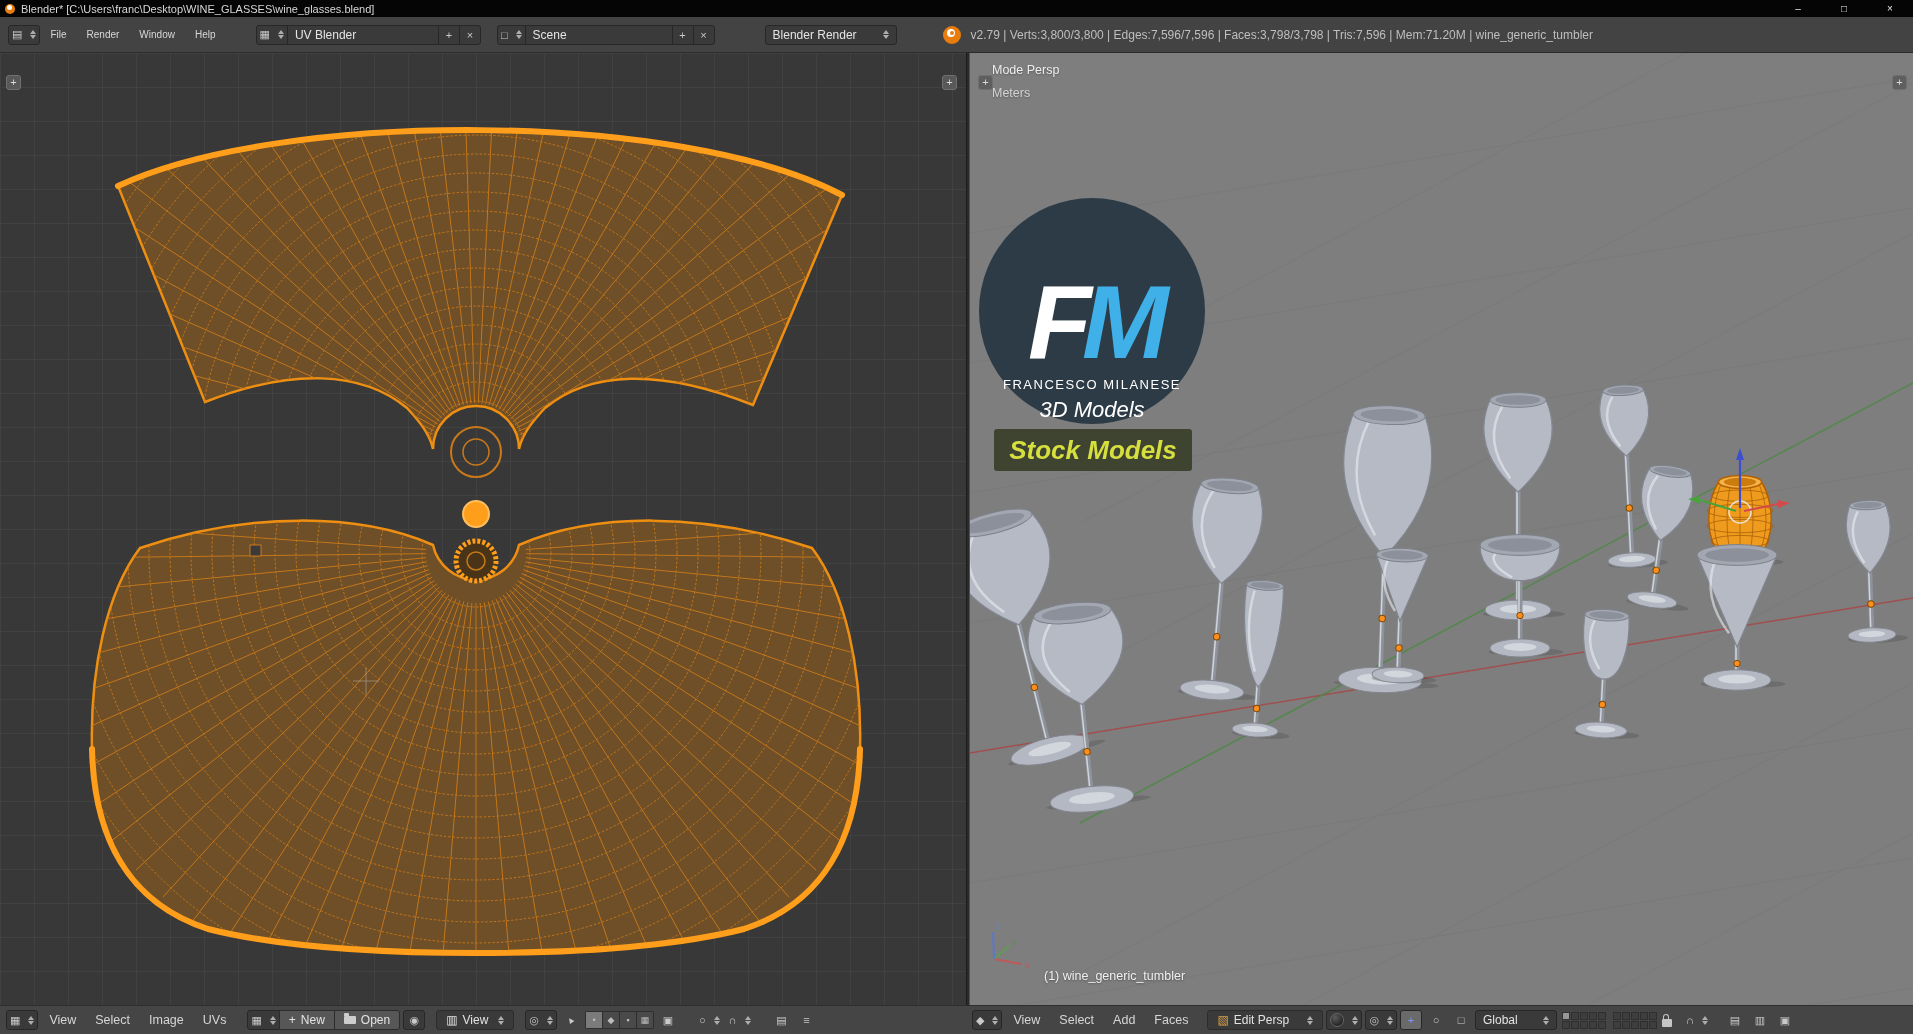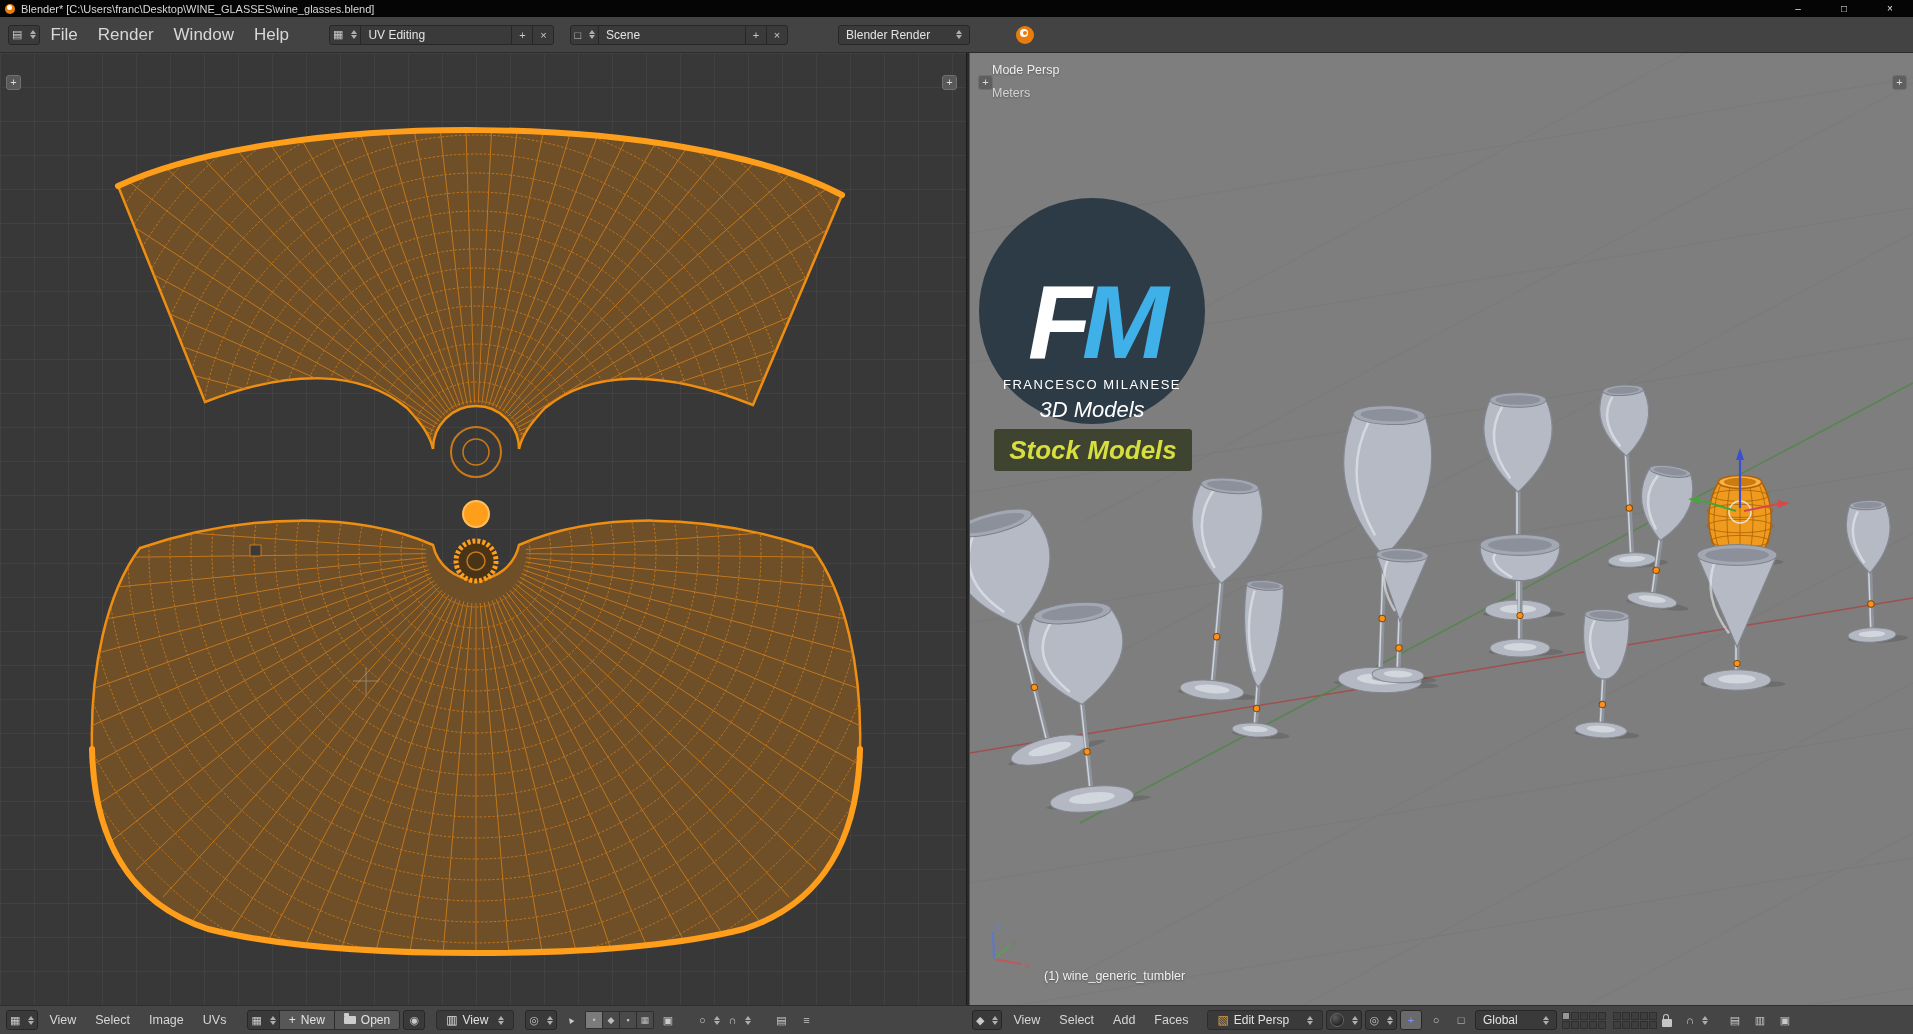--- a/index.html
+++ b/index.html
@@ -9,21 +9,21 @@
   
   .titlebar{position:absolute;left:0;top:0;width:100%;height:17px;background:#050505;display:flex;align-items:center;color:#d8d8d8;font-size:11px;z-index:5}
   .blogo-sm{width:10px;height:10px;border-radius:50%;background:#e87d0d;margin:0 6px 0 5px;position:relative;flex:0 0 auto}
   .blogo-sm::after{content:'';position:absolute;left:2px;top:1px;width:5px;height:5px;background:#fff;border-radius:50%}
   .title-text{white-space:nowrap}
   .winbtns{margin-left:auto;display:flex;height:100%}
   .winbtn{width:46px;display:flex;align-items:center;justify-content:center;font-size:10px;color:#e6e6e6;cursor:default}
 
   
   .infobar{position:absolute;left:0;top:17px;width:100%;height:36px;background:#434343;border-bottom:1px solid #2b2b2b;display:flex;align-items:center;padding:0 8px;box-sizing:border-box;z-index:4}
-  .menu{padding:0 10px;font-size:17px;color:#d8d8d8;line-height:34px}
+  .menu{padding:0 10px;font-size:10px;color:#d8d8d8;line-height:34px}
   .grp{display:inline-flex;align-items:center}
   .grp>*{margin-left:-1px}
   .grp>*:first-child{margin-left:0;border-radius:3px 0 0 3px}
   .grp>*:last-child{border-radius:0 3px 3px 0}
   .grp>*:not(:first-child):not(:last-child){border-radius:0}
   .fld{display:inline-flex;align-items:center;background:#3a3a3a;border:1px solid #272727;border-radius:3px;height:20px;padding:0 7px;color:#e4e4e4;font-size:12px;box-sizing:border-box}
   .sq{width:22px;height:20px;display:inline-flex;align-items:center;justify-content:center;background:#3a3a3a;border:1px solid #272727;color:#c9c9c9;font-size:11px;box-sizing:border-box;border-radius:3px}
   .ud{display:inline-flex;flex-direction:column;gap:1px;margin-left:5px}
   .ud i{width:0;height:0;border-left:3px solid transparent;border-right:3px solid transparent;display:block}
   .ud .u{border-bottom:4px solid #aeaeae}
@@ -99,21 +99,21 @@
 
     <span class="grp ml30">
       <span class="ibtn dark">
           <span>▦</span>
           <span class="ud">
             <i class="u"></i>
             <i class="d"></i>
           </span>
         </span>
       <span class="fld" style="width:152px">
-          <span>UV Editing</span>
+          <span>UV Blender</span>
         </span>
       <span class="sq">+</span>
       <span class="sq">×</span>
     </span>
 
     <span class="grp ml16">
       <span class="ibtn dark">
           <span>□</span>
           <span class="ud">
             <i class="u"></i>
@@ -129,20 +129,21 @@
 
     <span class="fld ml50" style="width:132px">
       <span>Blender Render</span>
       <span class="ud" style="margin-left:auto">
           <i class="u"></i>
           <i class="d"></i>
         </span>
     </span>
 
     <span class="blogo"></span>
+    <span class="stats">v2.79 | Verts:3,800/3,800 | Edges:7,596/7,596 | Faces:3,798/3,798 | Tris:7,596 | Mem:71.20M | wine_generic_tumbler</span>
   </div>
 
   <div class="main">
     <div class="uv-pane">
       <svg id="uv-svg" width="966" height="952" viewBox="0 0 966 952">
           <g stroke="#414141" stroke-width="1">
             <line x1="0.5" y1="0" x2="0.5" y2="952"></line>
             <line x1="34.5" y1="0" x2="34.5" y2="952"></line>
             <line x1="68.5" y1="0" x2="68.5" y2="952"></line>
             <line x1="102.5" y1="0" x2="102.5" y2="952"></line>

